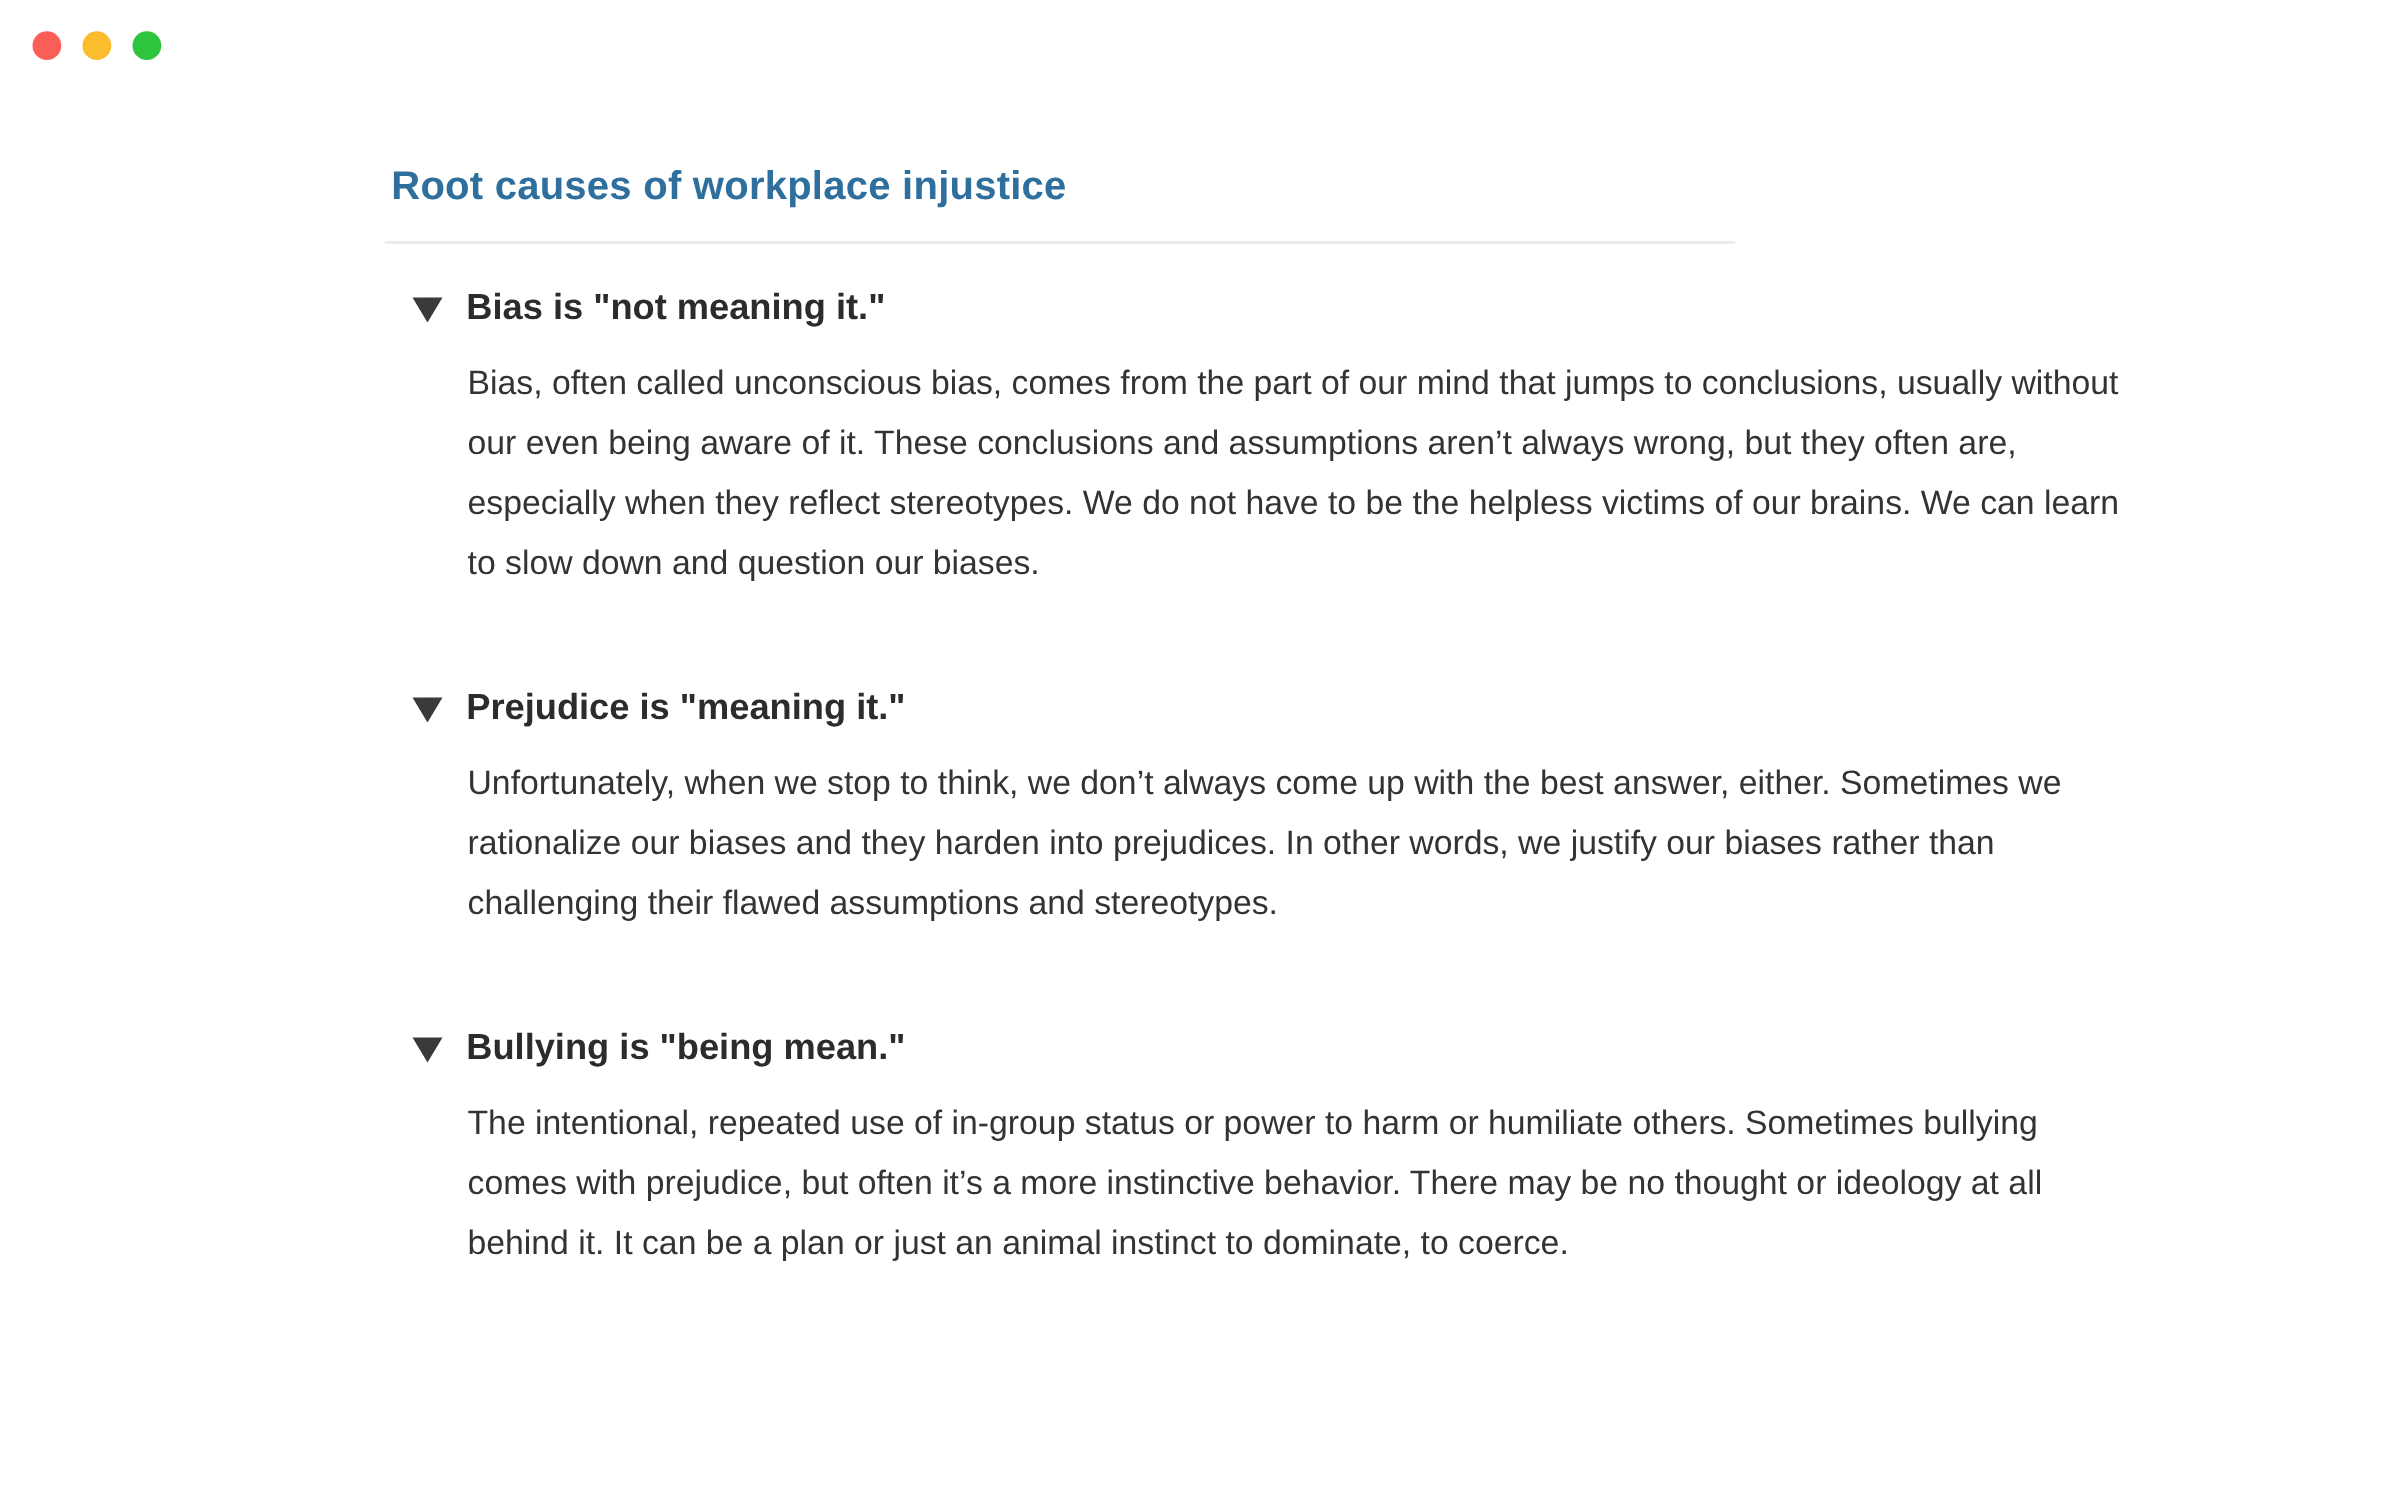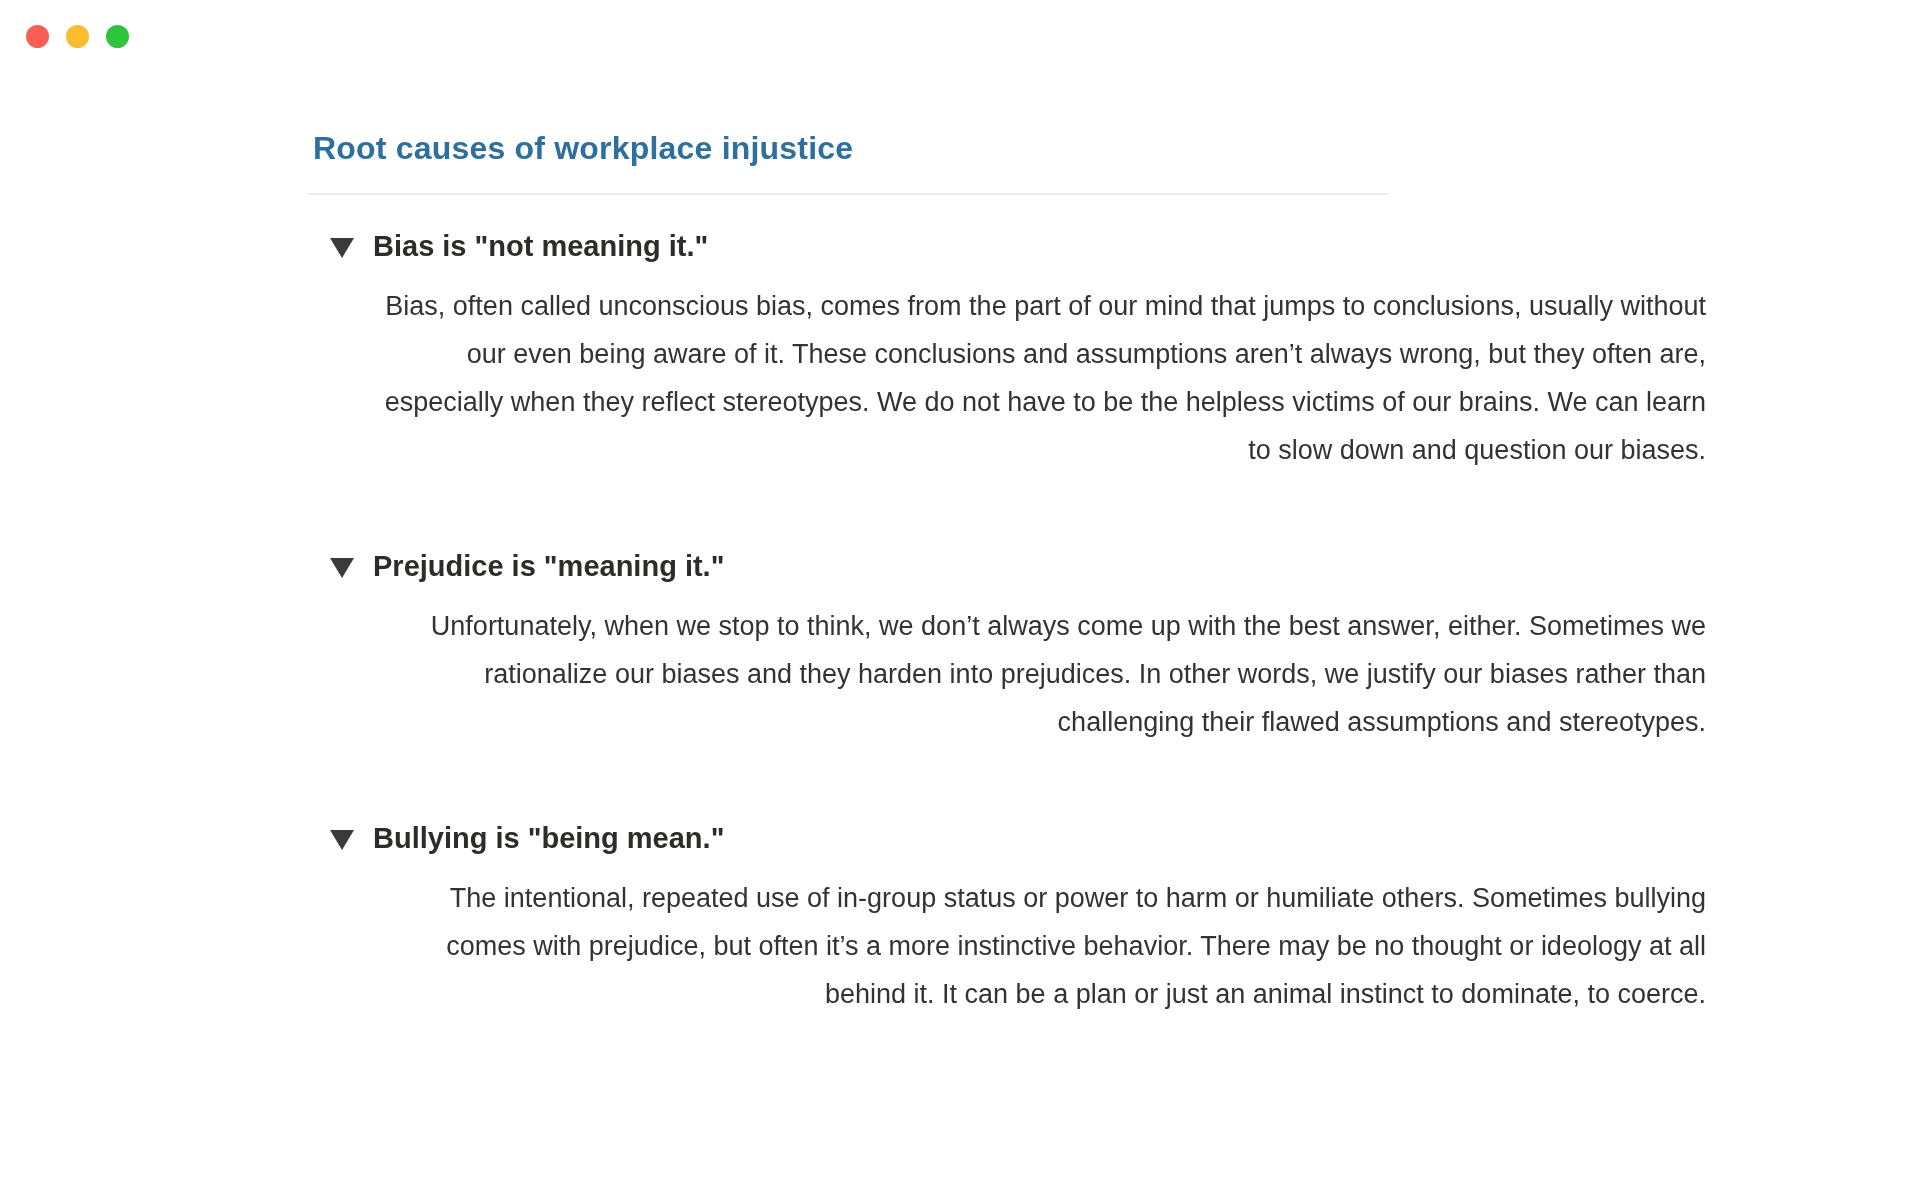--- a/index.html
+++ b/index.html
@@ -46,21 +46,20 @@
     font-weight:700;
     color:#2c2c2a;
   }
   .section-body {
     margin:18px 0 0 44px;
     max-width:1332px;
     font-size:27px;
     line-height:48px;
     font-weight:400;
     color:#333331;
-    text-align:right;
   }
 </style>
 </head>
 <body>
 
 <div class="page">
 
   <div class="traffic-lights">
     <span class="light red"></span>
     <span class="light yellow"></span>

